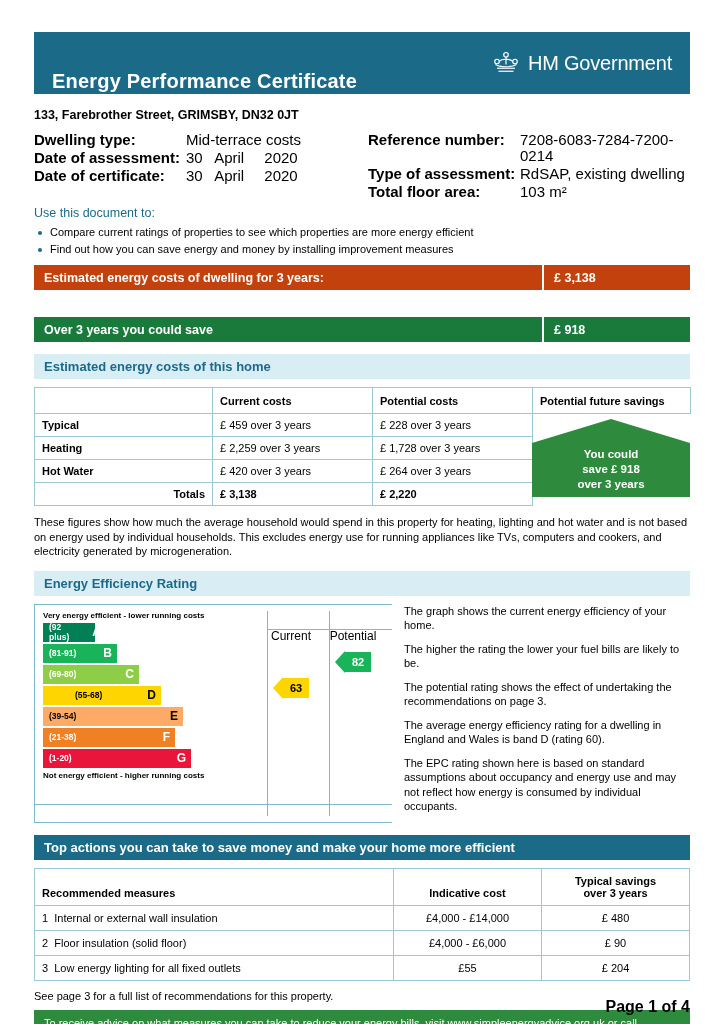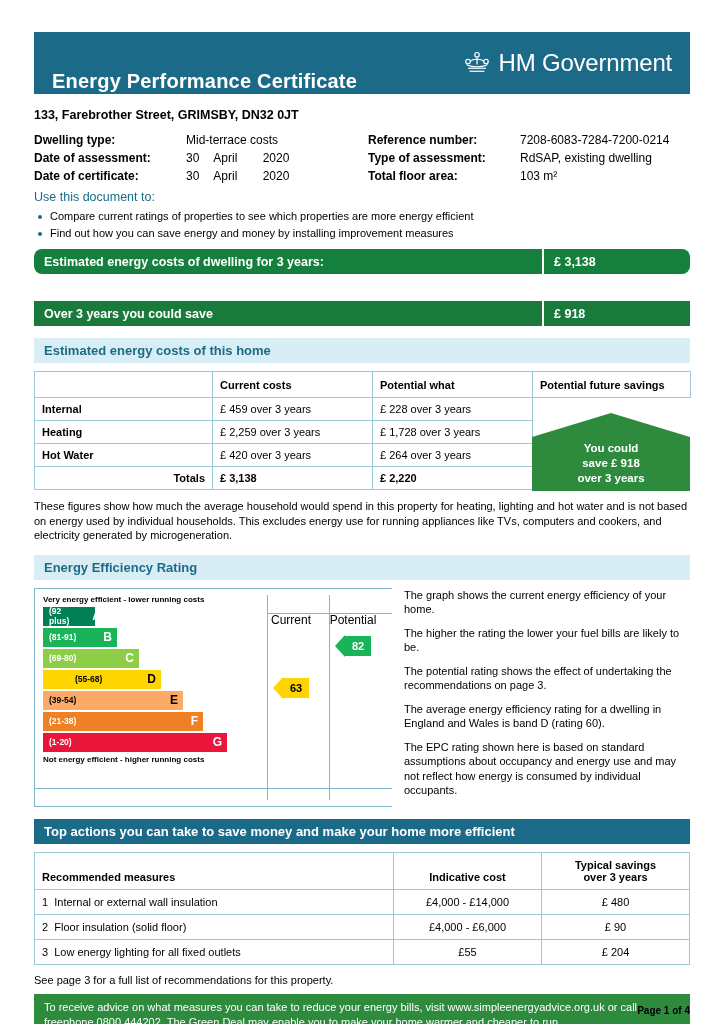--- a/index.html
+++ b/index.html
@@ -16,27 +16,27 @@
 
   
   .hdr {
     background:#1b6b88; color:#fff; height:62px;
     display:flex; align-items:center; justify-content:space-between;
     padding:0 18px; margin-top:32px;
   }
   .hdr-title { font-size:20px; font-weight:bold; letter-spacing:0.2px;margin-top:37px; }
   .hdr-right { display:flex; align-items:center; gap:7px; }
   .crown { width:30px; height:26px; }
-  .hm-gov { font-size:24px; letter-spacing:-0.2px; }
+  .hm-gov { font-size:20px; letter-spacing:-0.2px; }
 
   
   .address { font-weight:bold; font-size:12.5px; margin:14px 0 10px 0; }
 
   
-  .details { display:flex; font-size:12px; margin-bottom:0; }
+  .details { display:flex; font-size:15px; margin-bottom:0; }
   .det-col { width:50%; }
   .det-col.right { padding-left:6px; }
   .det-row { display:flex; line-height:16px; margin-bottom:2px; }
   .det-lbl { font-weight:bold; width:152px; }
   .det-val { flex:1; }
   .det-val .d { display:inline-block; }
   .d-day { width:24px; }
   .d-mon { width:46px; }
 
   
@@ -45,21 +45,21 @@
   .bullets li { position:relative; padding-left:16px; line-height:15px; margin-bottom:2px; font-size:11px; }
   .bullets li:before {
     content:""; position:absolute; left:4px; top:6px;
     width:4px; height:4px; background:#1b6b88; border-radius:50%;
   }
 
   
   .banner { display:flex; height:25px; margin-top:8px; color:#fff; align-items:stretch; }
   .banner .lbl { flex:1; display:flex; align-items:center; padding-left:10px; font-weight:bold; font-size:12.5px; }
   .banner .val { width:148px; display:flex; align-items:center; padding-left:10px; font-weight:bold; font-size:12.5px; border-left:2px solid #fff; }
-  .banner.red { background:#15803d;border-radius:8px; }
+  .banner.red { background:#c2410c; }
   .banner.green { background:#1a7a3c;margin-top:27px; }
 
   
   .sec-bar {
     background:#d9edf5; color:#1b6b88; font-weight:bold; font-size:13px;
     padding:5px 10px; margin-top:12px;
   }
   .sec-bar.dark { background:#1b6b88; color:#fff; }
 
   
@@ -71,21 +71,21 @@
   table.costs .c1 { width:160px; }
   table.costs .c2 { width:160px; }
   table.costs .c3 { width:158px; }
   table.costs td.noborder { border:none; }
   .row-lbl { font-weight:bold; }
   .tot-lbl { text-align:right; font-weight:bold; }
   .tot-val { font-weight:bold; }
 
   
   .savings-arrow {
-    position:absolute; right:0; top:42px; width:158px; height:78px;
+    position:absolute; right:0; top:32px; width:158px; height:78px;
     color:#fff; text-align:center;
   }
   .arrow-head {
     width:0; height:0; margin:0 auto;
     border-left:79px solid transparent; border-right:79px solid transparent;
     border-bottom:24px solid #2e8b3d;
   }
   .arrow-body {
     background:#2e8b3d; height:54px; padding-top:4px;
     font-weight:bold; font-size:11.5px; line-height:15px;
@@ -126,21 +126,21 @@
   table.actions th, table.actions td { border:1px solid #9dc8d8; padding:6px 7px; }
   table.actions th { font-weight:bold; vertical-align:bottom; }
   table.actions .a0 { width:none; text-align:left; }
   table.actions .a1 { width:148px; text-align:center; }
   table.actions .a2 { width:148px; text-align:center; }
   table.actions td.num { }
   .see-page { font-size:11px; margin-top:9px; }
 
   .advice { background:#2e8b3d; color:#fff; font-size:11px; line-height:15px; padding:6px 10px; margin-top:8px; }
 
-  .pagenum { position:absolute; right:34px; bottom:40px; font-size:10px; font-weight:bold; }
+  .pagenum { position:absolute; right:34px; bottom:40px; font-size:16px; font-weight:bold; }
 </style>
 </head>
 <body>
 
 <div class="page">
 
   <div class="hdr">
     <div class="hdr-title">Energy Performance Certificate</div>
     <div class="hdr-right">
       <svg class="crown" viewBox="0 0 40 34">
@@ -216,25 +216,25 @@
   </div>
 
   <div class="sec-bar">Estimated energy costs of this home</div>
 
   <div class="costs-wrap">
     <table class="costs">
       <tbody>
           <tr>
         <th class="c0"></th>
         <th class="c1">Current costs</th>
-        <th class="c2">Potential what</th>
+        <th class="c2">Potential costs</th>
         <th class="c3">Potential future savings</th>
       </tr>
       <tr>
-        <td class="row-lbl">Internal</td>
+        <td class="row-lbl">Typical</td>
         <td>£ 459 over 3 years</td>
         <td>£ 228 over 3 years</td>
         <td class="noborder"></td>
       </tr>
       <tr>
         <td class="row-lbl">Heating</td>
         <td>£ 2,259 over 3 years</td>
         <td>£ 1,728 over 3 years</td>
         <td class="noborder"></td>
       </tr>
@@ -303,36 +303,36 @@
           <span class="ltr">D</span>
         </div>
       </div>
       <div class="bar-row">
         <div class="bar" style="width:140px; background:#fcaa65; color:#000;">
           <span class="rng">(39-54)</span>
           <span class="ltr">E</span>
         </div>
       </div>
       <div class="bar-row">
-        <div class="bar" style="width:160px; background:#ef8023;">
+        <div class="bar" style="width:132px; background:#ef8023;">
           <span class="rng">(21-38)</span>
           <span class="ltr">F</span>
         </div>
       </div>
       <div class="bar-row">
-        <div class="bar" style="width:184px; background:#e9153b;">
+        <div class="bar" style="width:148px; background:#e9153b;">
           <span class="rng">(1-20)</span>
           <span class="ltr">G</span>
         </div>
       </div>
 
       <div class="hline" style="bottom:17px; left:0; right:0;"></div>
       <div class="eff-note bottom">Not energy efficient - higher running costs</div>
 
-      <div class="pointer" style="left:238px; top:88px;">
+      <div class="pointer" style="left:238px; top:72px;">
         <div class="ptr-tri" style="border-right:10px solid #ffd500;"></div>
         <div class="ptr-box" style="background:#ffd500; color:#000;">63</div>
       </div>
 
       <div class="pointer" style="left:300px; top:46px;">
         <div class="ptr-tri" style="border-right:10px solid #19b459;"></div>
         <div class="ptr-box" style="background:#19b459;">82</div>
       </div>
     </div>
 

